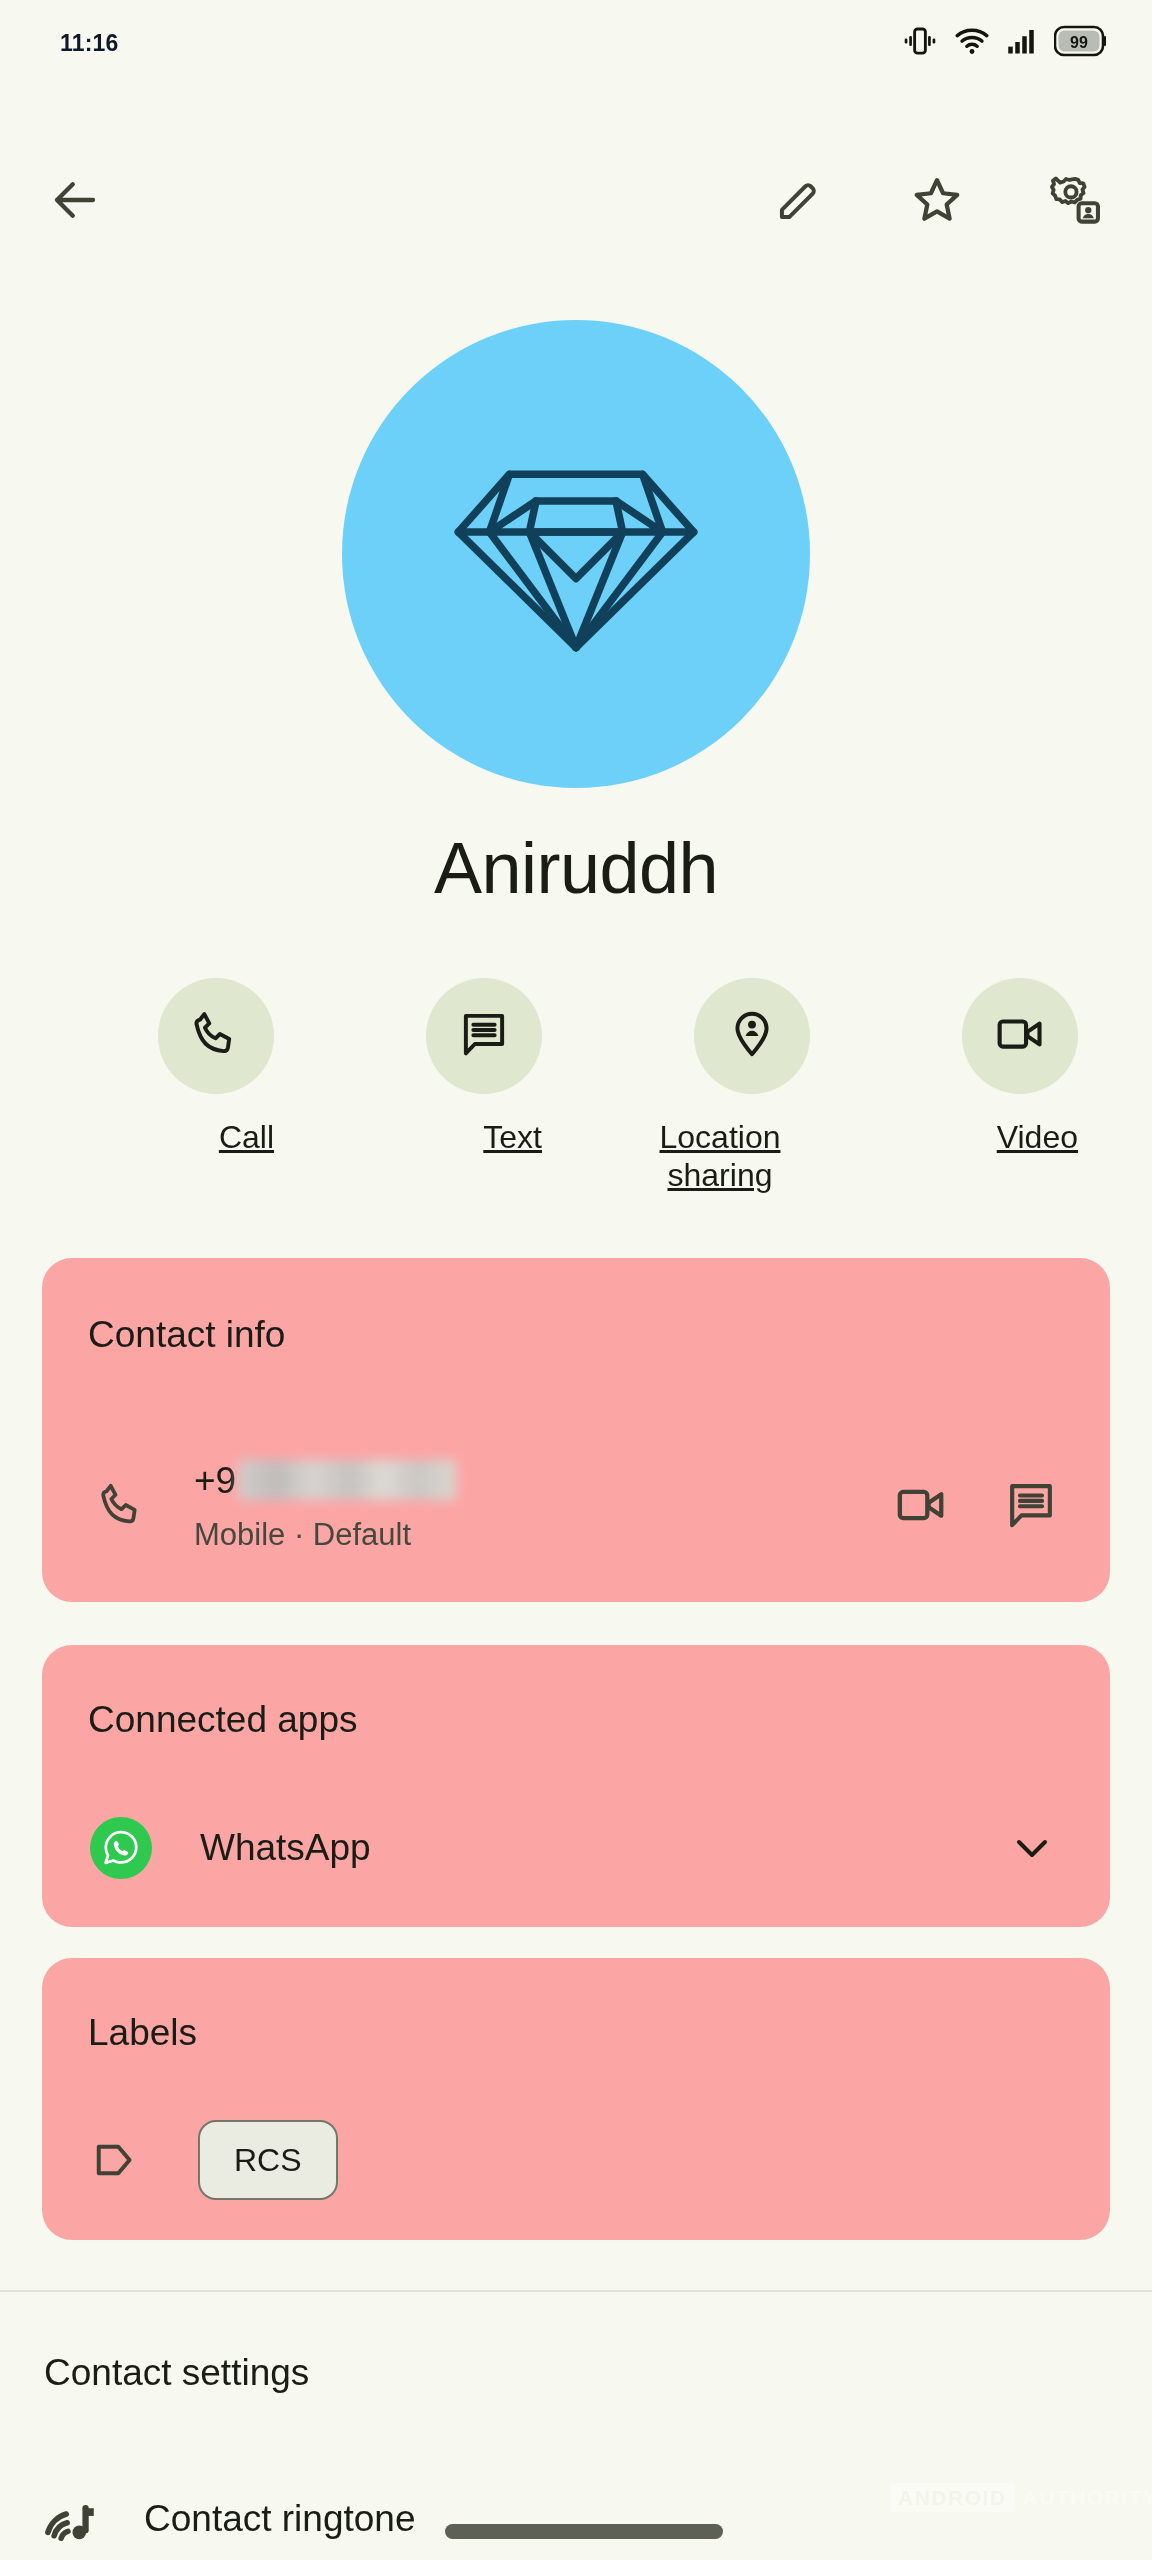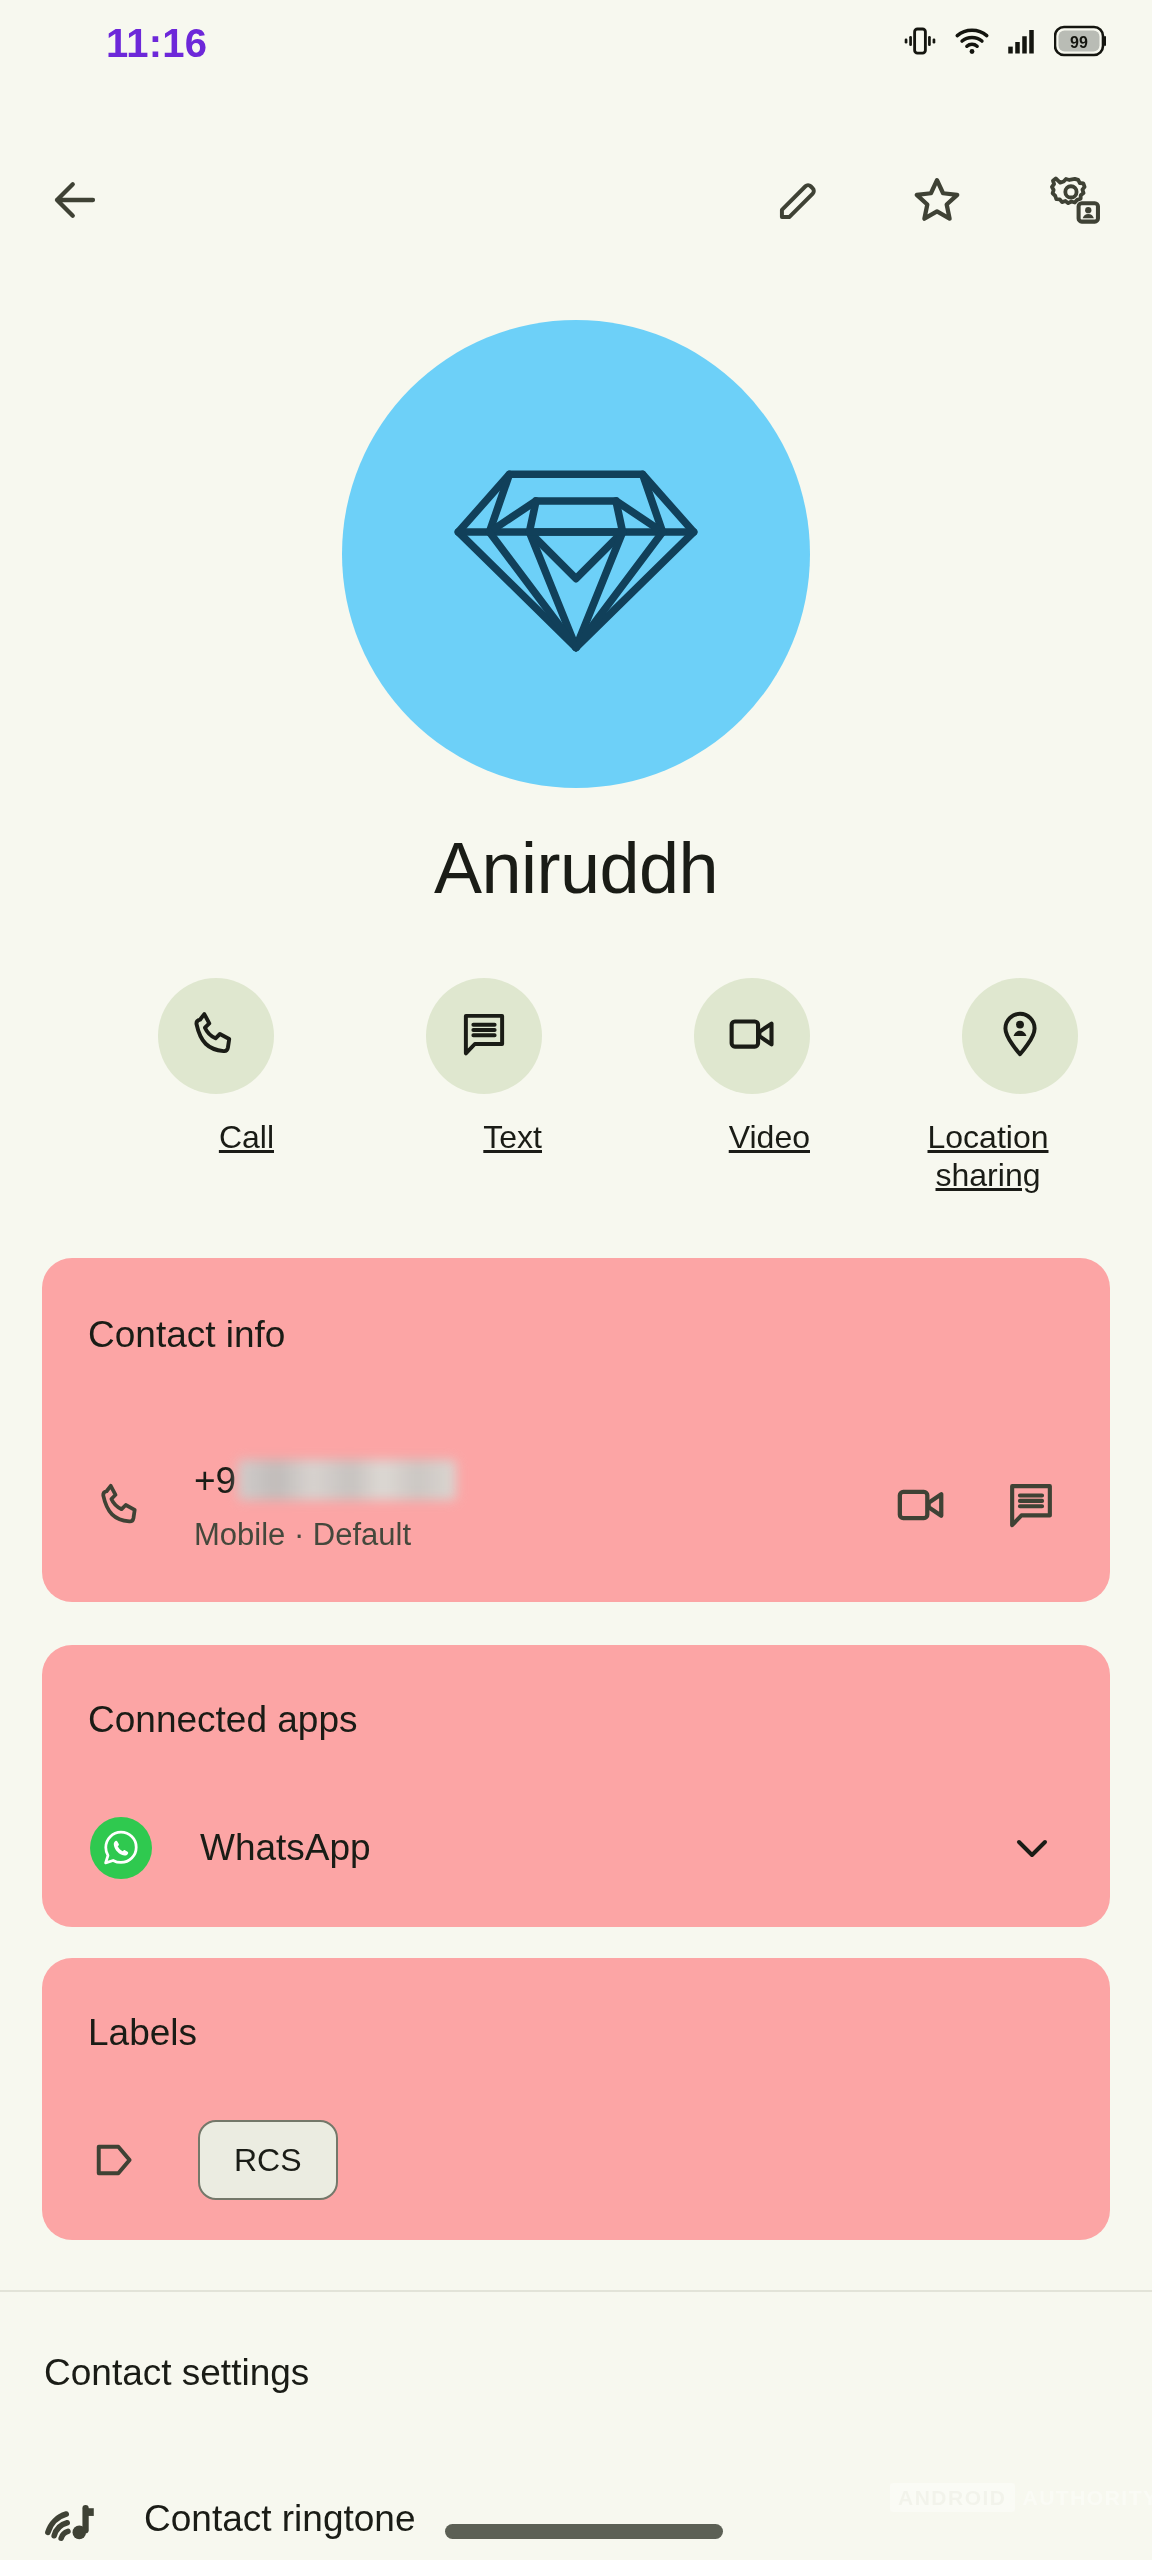--- a/index.html
+++ b/index.html
@@ -11,21 +11,21 @@
     overflow:hidden;
     position:relative;
   }
 
   
   .statusbar{
     position:absolute; top:0; left:0; width:1152px; height:86px;
     display:flex; align-items:center; justify-content:space-between;
     padding:0 46px 0 60px;
   }
-  .sb-time{ font-size:40px; font-weight:600; letter-spacing:.2px; color:#6d28d9;margin-left:46px; }
+  .sb-time{ font-size:23px; font-weight:600; letter-spacing:.2px; color:#0f172a; }
   .sb-icons{ display:flex; align-items:center; gap:17px; }
   .sb-ico{ display:block; }
 
   
   .appbar{
     position:absolute; top:150px; left:0; width:1152px; height:100px;
     display:flex; align-items:center; justify-content:space-between;
     padding:0 46px 0 44px;
   }
   .appbar-right{ display:flex; align-items:center; gap:76px; }
@@ -259,40 +259,40 @@
           <path d="M6.9 7.6h10.2M6.9 10.1h10.2M6.9 12.6h10.2" stroke="#1A1C16" stroke-width="1.9" stroke-linecap="round"></path>
         </svg>
       </span>
     </div>
     <div class="action-label">Text</div>
   </div>
 
   <div class="action">
     <div class="action-circle">
       <span>
-        <svg width="52" height="52" viewBox="0 0 24 24">
-          <rect x="2.6" y="6.2" width="12.2" height="11.6" rx="1.5" fill="none" stroke="#1A1C16" stroke-width="1.9"></rect>
-          <path d="M15.4 11 21 7.2v9.6L15.4 13z" fill="none" stroke="#1A1C16" stroke-width="1.9" stroke-linejoin="round"></path>
-        </svg>
-      </span>
-    </div>
-    <div class="action-label">Video</div>
-  </div>
-
-  <div class="action">
-    <div class="action-circle">
-      <span>
         <svg width="50" height="50" viewBox="0 0 24 24">
           <path d="M12 2.3c3.9 0 7 3.1 7 7 0 4.7-7 12.4-7 12.4S5 13.9 5 9.3c0-3.9 3.1-7 7-7z" fill="none" stroke="#1A1C16" stroke-width="1.9" stroke-linejoin="round"></path>
           <circle cx="12" cy="7.5" r="1.9" fill="#1A1C16"></circle>
           <path d="M8.9 13c.5-1.7 1.7-2.6 3.1-2.6s2.6.9 3.1 2.6z" fill="#1A1C16"></path>
         </svg>
       </span>
     </div>
     <div class="action-label">Location sharing</div>
+  </div>
+
+  <div class="action">
+    <div class="action-circle">
+      <span>
+        <svg width="52" height="52" viewBox="0 0 24 24">
+          <rect x="2.6" y="6.2" width="12.2" height="11.6" rx="1.5" fill="none" stroke="#1A1C16" stroke-width="1.9"></rect>
+          <path d="M15.4 11 21 7.2v9.6L15.4 13z" fill="none" stroke="#1A1C16" stroke-width="1.9" stroke-linejoin="round"></path>
+        </svg>
+      </span>
+    </div>
+    <div class="action-label">Video</div>
   </div>
 
 </div>
 
 <div class="card" id="card-contact">
   <div class="card-title">Contact info</div>
 
   <div class="ci-row">
     <div class="ci-icon">
       <svg width="50" height="50" viewBox="0 0 24 24">

